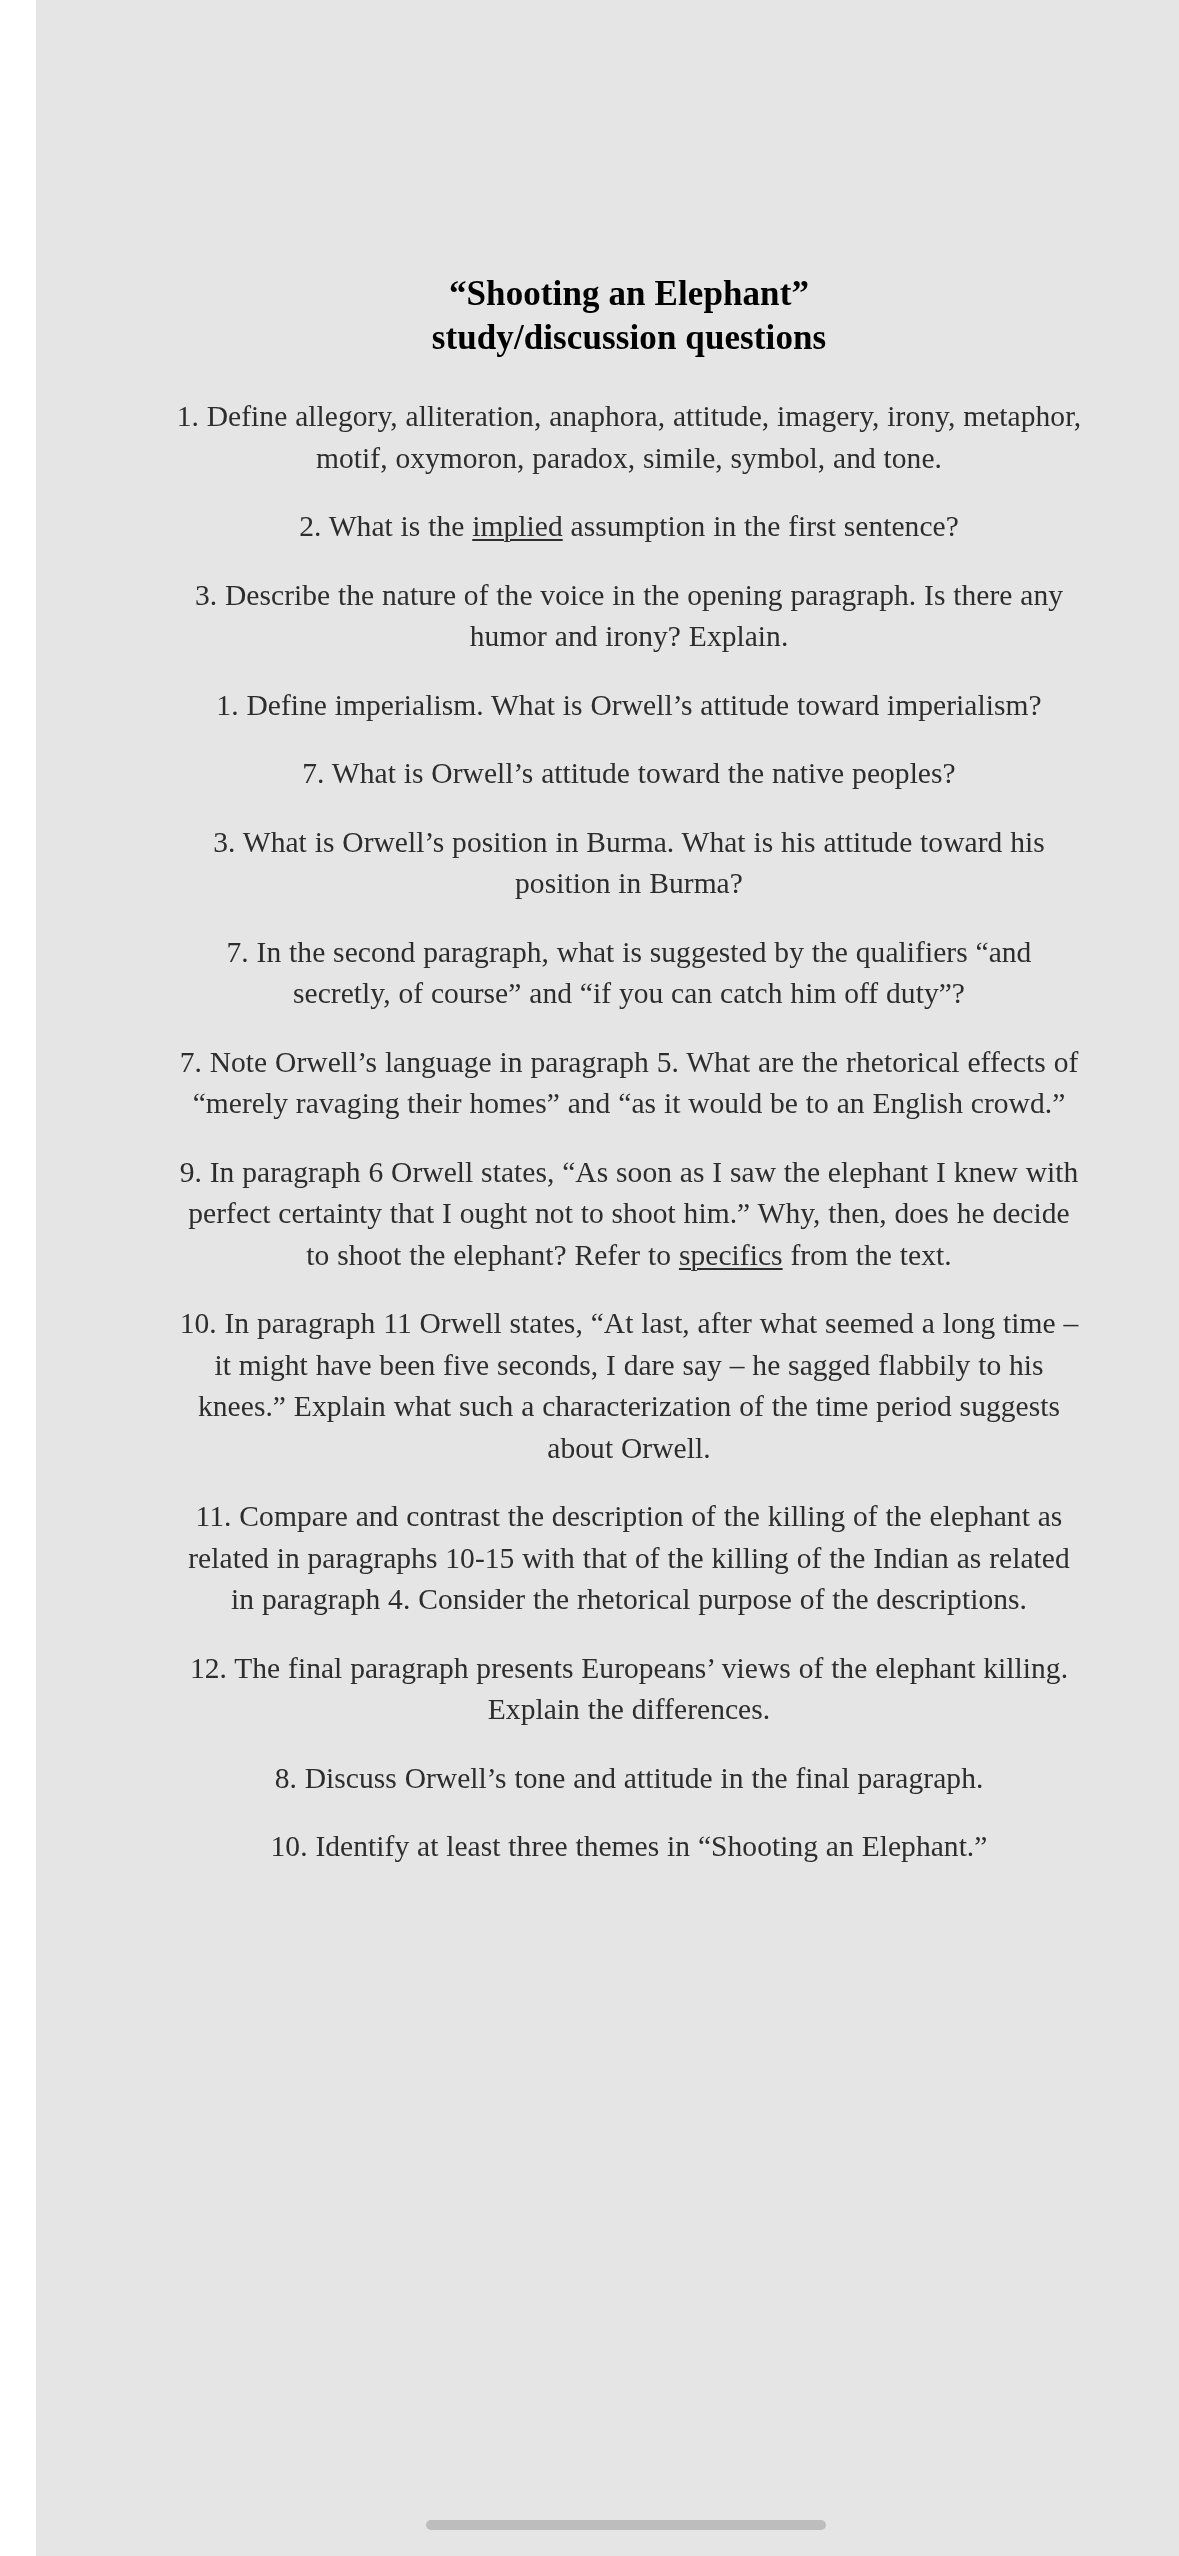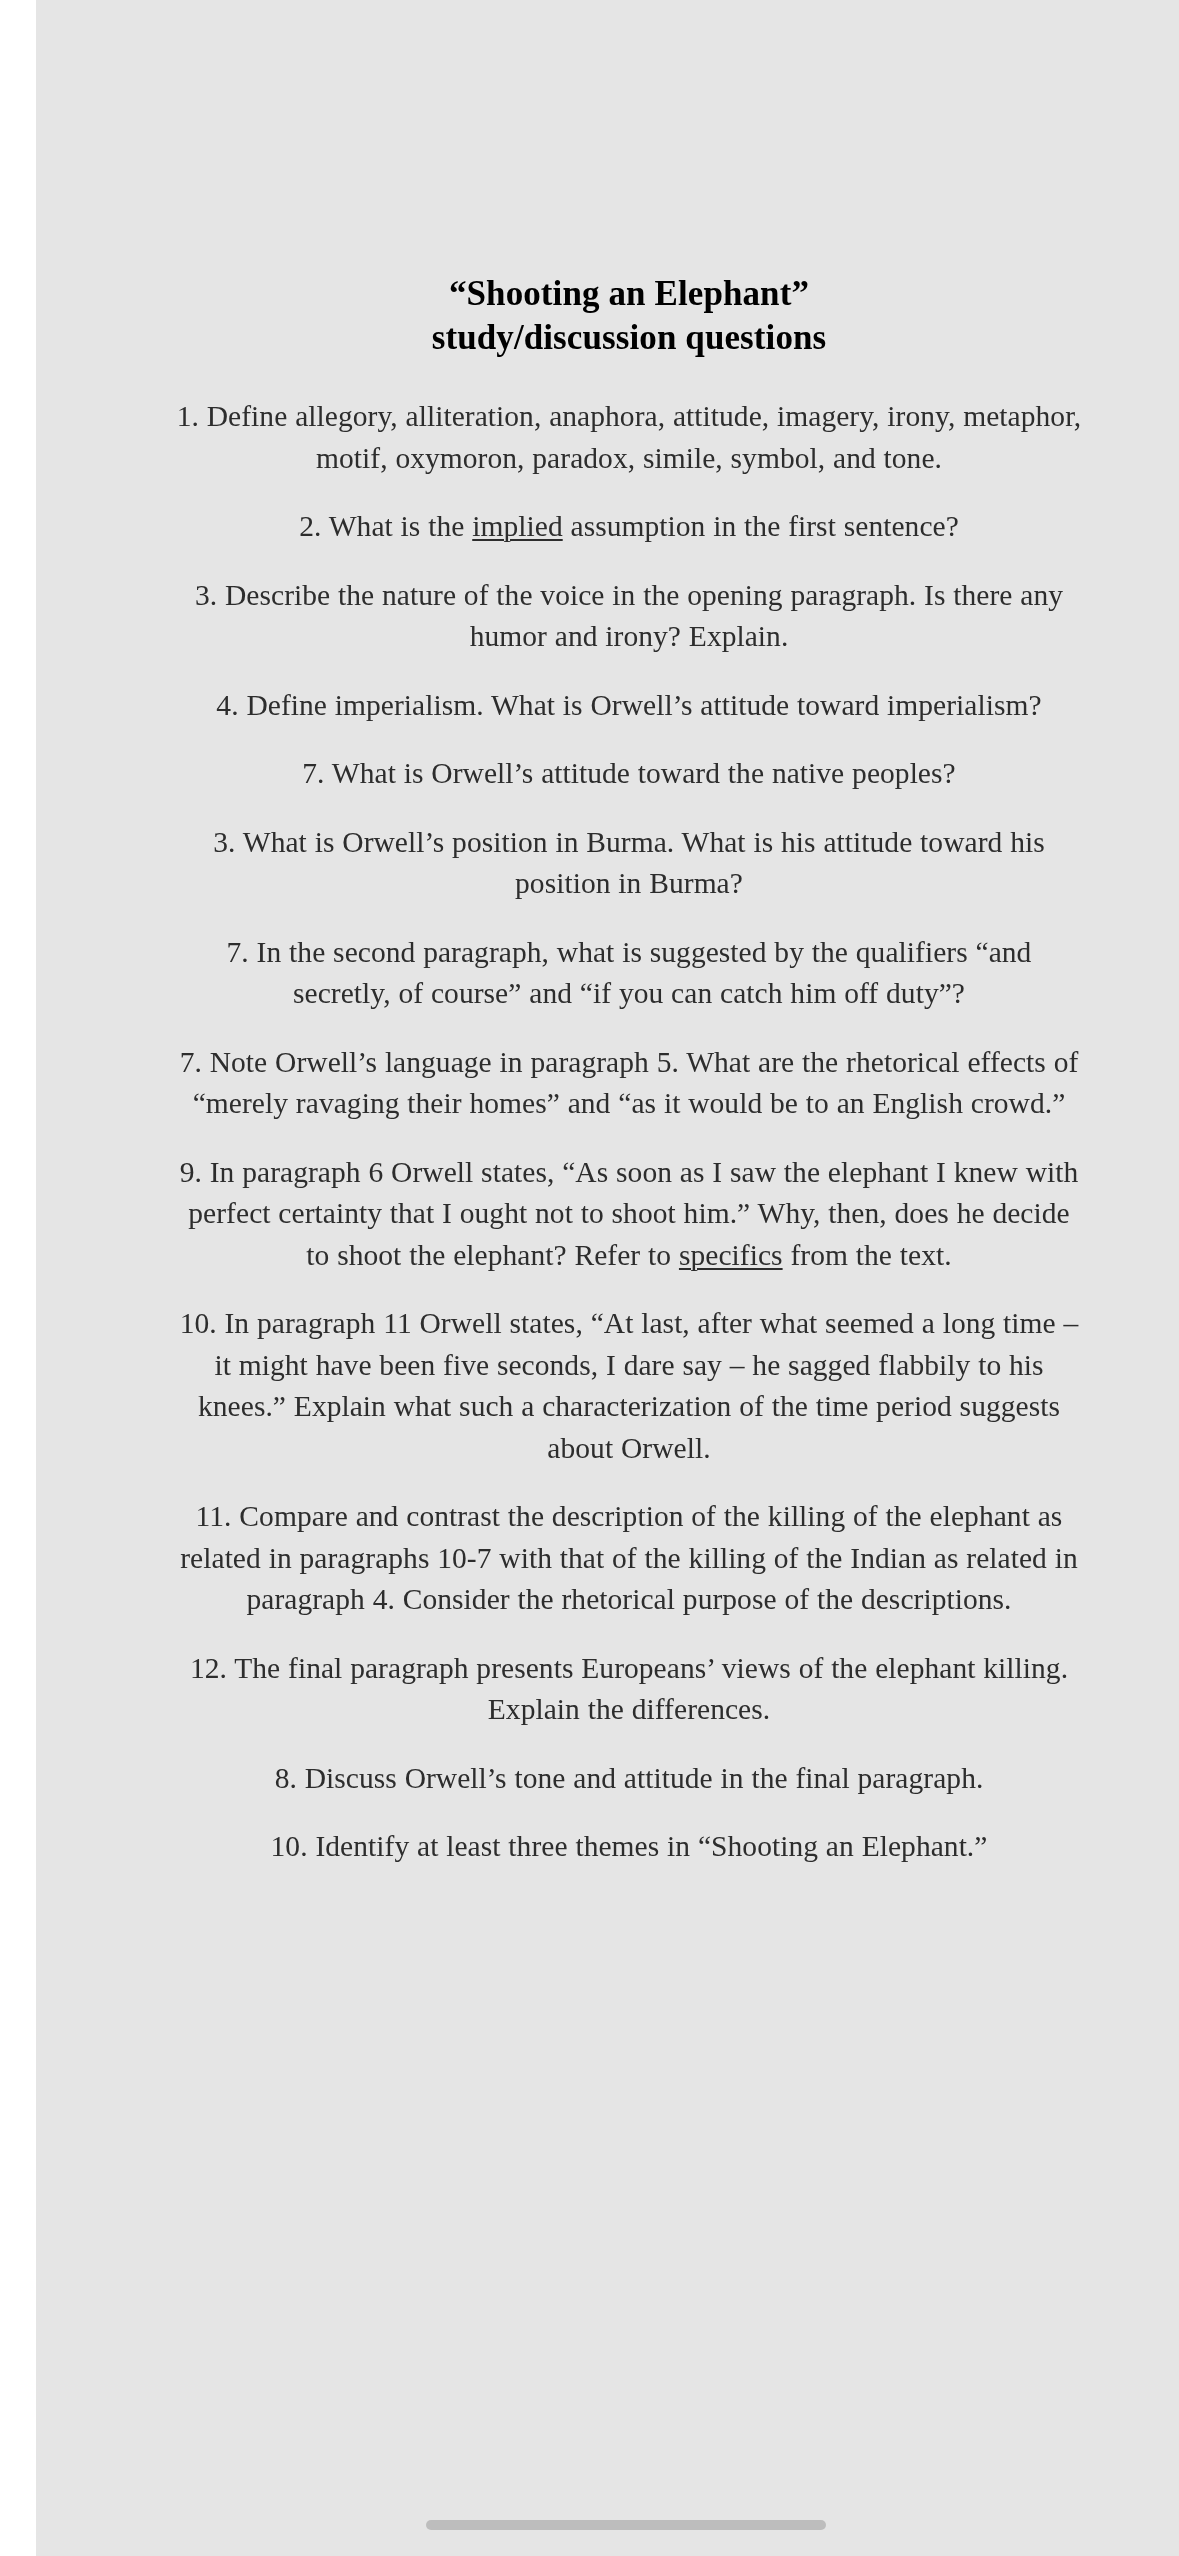--- a/index.html
+++ b/index.html
@@ -103,28 +103,28 @@
 
     <h1 class="doc-title" style="color: rgb(0, 0, 0);">
       <span class="title-line">“Shooting an Elephant”</span>
       <span class="title-line">study/discussion questions</span>
     </h1>
 
     <ol class="question-list">
       <li class="question-item" style="color: rgb(45, 45, 45);">1. Define allegory, alliteration, anaphora, attitude, imagery, irony, metaphor, motif, oxymoron, paradox, simile, symbol, and tone.</li>
       <li class="question-item" style="color: rgb(45, 45, 45);">2. What is the <u>implied</u> assumption in the first sentence?</li>
       <li class="question-item" style="color: rgb(45, 45, 45);">3. Describe the nature of the voice in the opening paragraph. Is there any humor and irony? Explain.</li>
-      <li class="question-item" style="color: rgb(45, 45, 45);">4. Define imperialism. What is Orwell’s attitude toward imperialism?</li>
+      <li class="question-item" style="color: rgb(45, 45, 45);">1. Define imperialism. What is Orwell’s attitude toward imperialism?</li>
       <li class="question-item" style="color: rgb(45, 45, 45);">7. What is Orwell’s attitude toward the native peoples?</li>
       <li class="question-item" style="color: rgb(45, 45, 45);">3. What is Orwell’s position in Burma. What is his attitude toward his position in Burma?</li>
       <li class="question-item" style="color: rgb(45, 45, 45);">7. In the second paragraph, what is suggested by the qualifiers “and secretly, of course” and “if you can catch him off duty”?</li>
       <li class="question-item" style="color: rgb(45, 45, 45);">7. Note Orwell’s language in paragraph 5. What are the rhetorical effects of “merely ravaging their homes” and “as it would be to an English crowd.”</li>
       <li class="question-item" style="color: rgb(45, 45, 45);">9. In paragraph 6 Orwell states, “As soon as I saw the elephant I knew with perfect certainty that I ought not to shoot him.” Why, then, does he decide to shoot the elephant? Refer to <u>specifics</u> from the text.</li>
       <li class="question-item" style="color: rgb(45, 45, 45);">10. In paragraph 11 Orwell states, “At last, after what seemed a long time – it might have been five seconds, I dare say – he sagged flabbily to his knees.” Explain what such a characterization of the time period suggests about Orwell.</li>
-      <li class="question-item" style="color: rgb(45, 45, 45);">11. Compare and contrast the description of the killing of the elephant as related in paragraphs 10-7 with that of the killing of the Indian as related in paragraph 4. Consider the rhetorical purpose of the descriptions.</li>
+      <li class="question-item" style="color: rgb(45, 45, 45);">11. Compare and contrast the description of the killing of the elephant as related in paragraphs 10-15 with that of the killing of the Indian as related in paragraph 4. Consider the rhetorical purpose of the descriptions.</li>
       <li class="question-item" style="color: rgb(45, 45, 45);">12. The final paragraph presents Europeans’ views of the elephant killing. Explain the differences.</li>
       <li class="question-item" style="color: rgb(45, 45, 45);">8. Discuss Orwell’s tone and attitude in the final paragraph.</li>
       <li class="question-item" style="color: rgb(45, 45, 45);">10. Identify at least three themes in “Shooting an Elephant.”</li>
     </ol>
 
   </div>
 
   <div class="home-indicator-area">
     <div class="home-indicator" style="background: rgb(189, 189, 189);"></div>
   </div>

